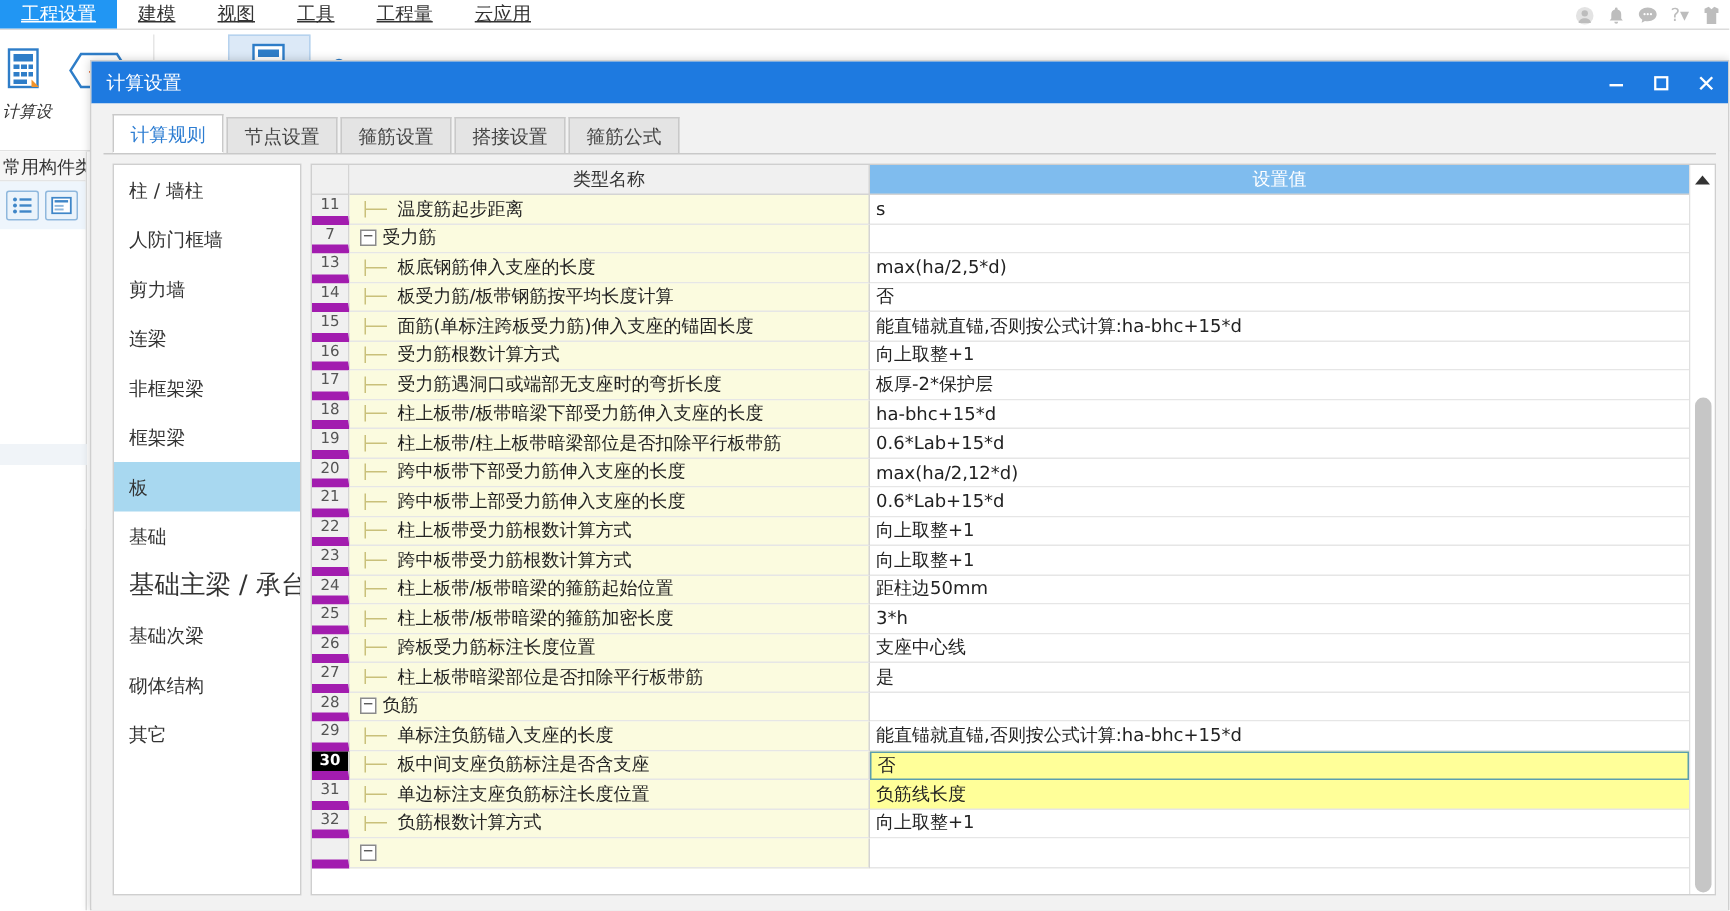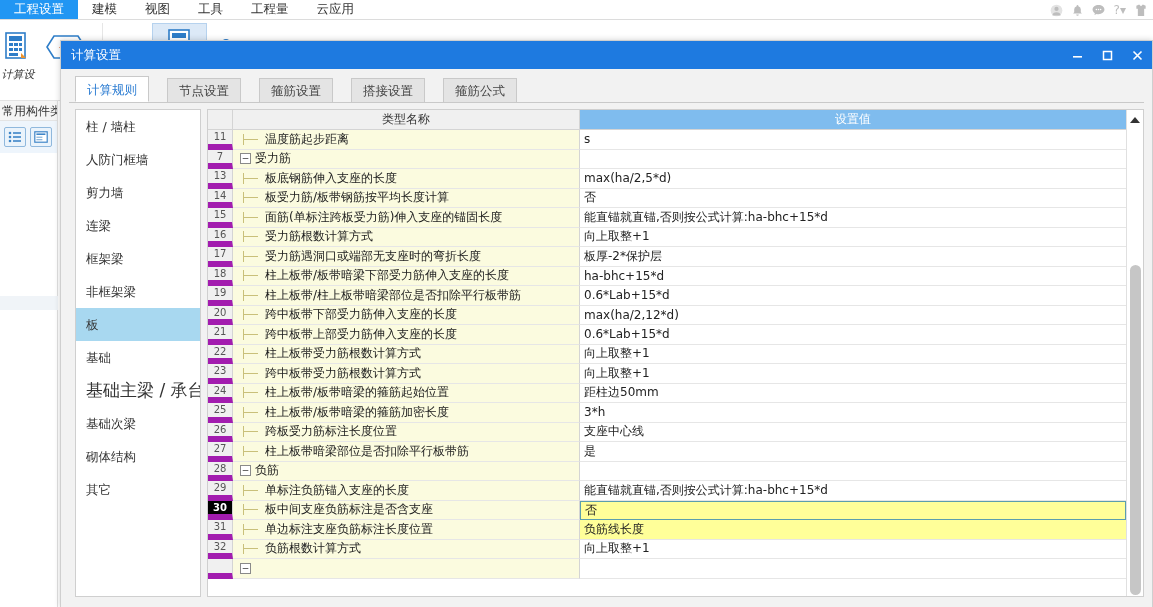--- a/index.html
+++ b/index.html
@@ -17,20 +17,21 @@
   
   .menubar {
     position: absolute; left: 0; top: 0; width: 1153px; height: 20px;
     background: #ffffff; border-bottom: 1px solid #dcdcdc;
     display: flex; align-items: stretch;
   }
   .menu-item {
     display: flex; align-items: center; justify-content: center;
     padding: 8px 14px; font-size: 12.5px; color: #333; white-space: nowrap;
     cursor: default;
+    text-decoration: underline;
   }
   .menu-item.active { background: #2196f3; color: #ffffff; }
 
   .sys-icons {
     position: absolute; right: 6px; top: 0; height: 20px;
     display: flex; align-items: center; gap: 9px;
   }
   .sys-icons .ic { color: #bdbdbd; font-size: 12px; line-height: 1; display:flex; align-items:center; }
 
   .ribbon {
@@ -78,21 +79,21 @@
     color: #ffffff; font-size: 13px; cursor: default;
   }
   .dlg-btn svg { display: block; }
 
   .dlg-body { position: relative; height: 539px; background: #f2f2f2; padding: 8px 8px 0 8px; }
 
   .tabs { display: flex; align-items: flex-end; height: 26px; border-bottom: 1px solid #c9c9c9; padding-left: 6px; }
   .tab {
     height: 24px; line-height: 23px; padding: 0 11px; font-size: 12.5px;
     background: #e4e4e4; border: 1px solid #c9c9c9; border-bottom: none;
-    color: #444; margin-right: 18px; cursor: default;
+    color: #444; margin-right: 2px; cursor: default;
   }
   .tab.active { background: #ffffff; color: #2d7dd2; height: 26px; line-height: 25px; border-bottom: 1px solid #ffffff; }
 
   .content { display: flex; height: 494px; padding-top: 6px; }
 
   .sidebar {
     width: 126px; background: #ffffff; border: 1px solid #cfcfcf; margin-left: 6px;
     overflow: hidden;
   }
   .side-item {
@@ -340,22 +341,22 @@
         <div class="tab">箍筋公式</div>
       </div>
 
       <div class="content">
 
         <div class="sidebar">
           <div class="side-item">柱 / 墙柱</div>
           <div class="side-item">人防门框墙</div>
           <div class="side-item">剪力墙</div>
           <div class="side-item">连梁</div>
+          <div class="side-item">非框架梁</div>
           <div class="side-item">框架梁</div>
-          <div class="side-item">非框架梁</div>
           <div class="side-item active">板</div>
           <div class="side-item">基础</div>
           <div class="side-item" style="font-size:17px;">基础主梁 / 承台梁</div>
           <div class="side-item">基础次梁</div>
           <div class="side-item">砌体结构</div>
           <div class="side-item">其它</div>
         </div>
 
         <div class="gridwrap">
           <div class="grid">

